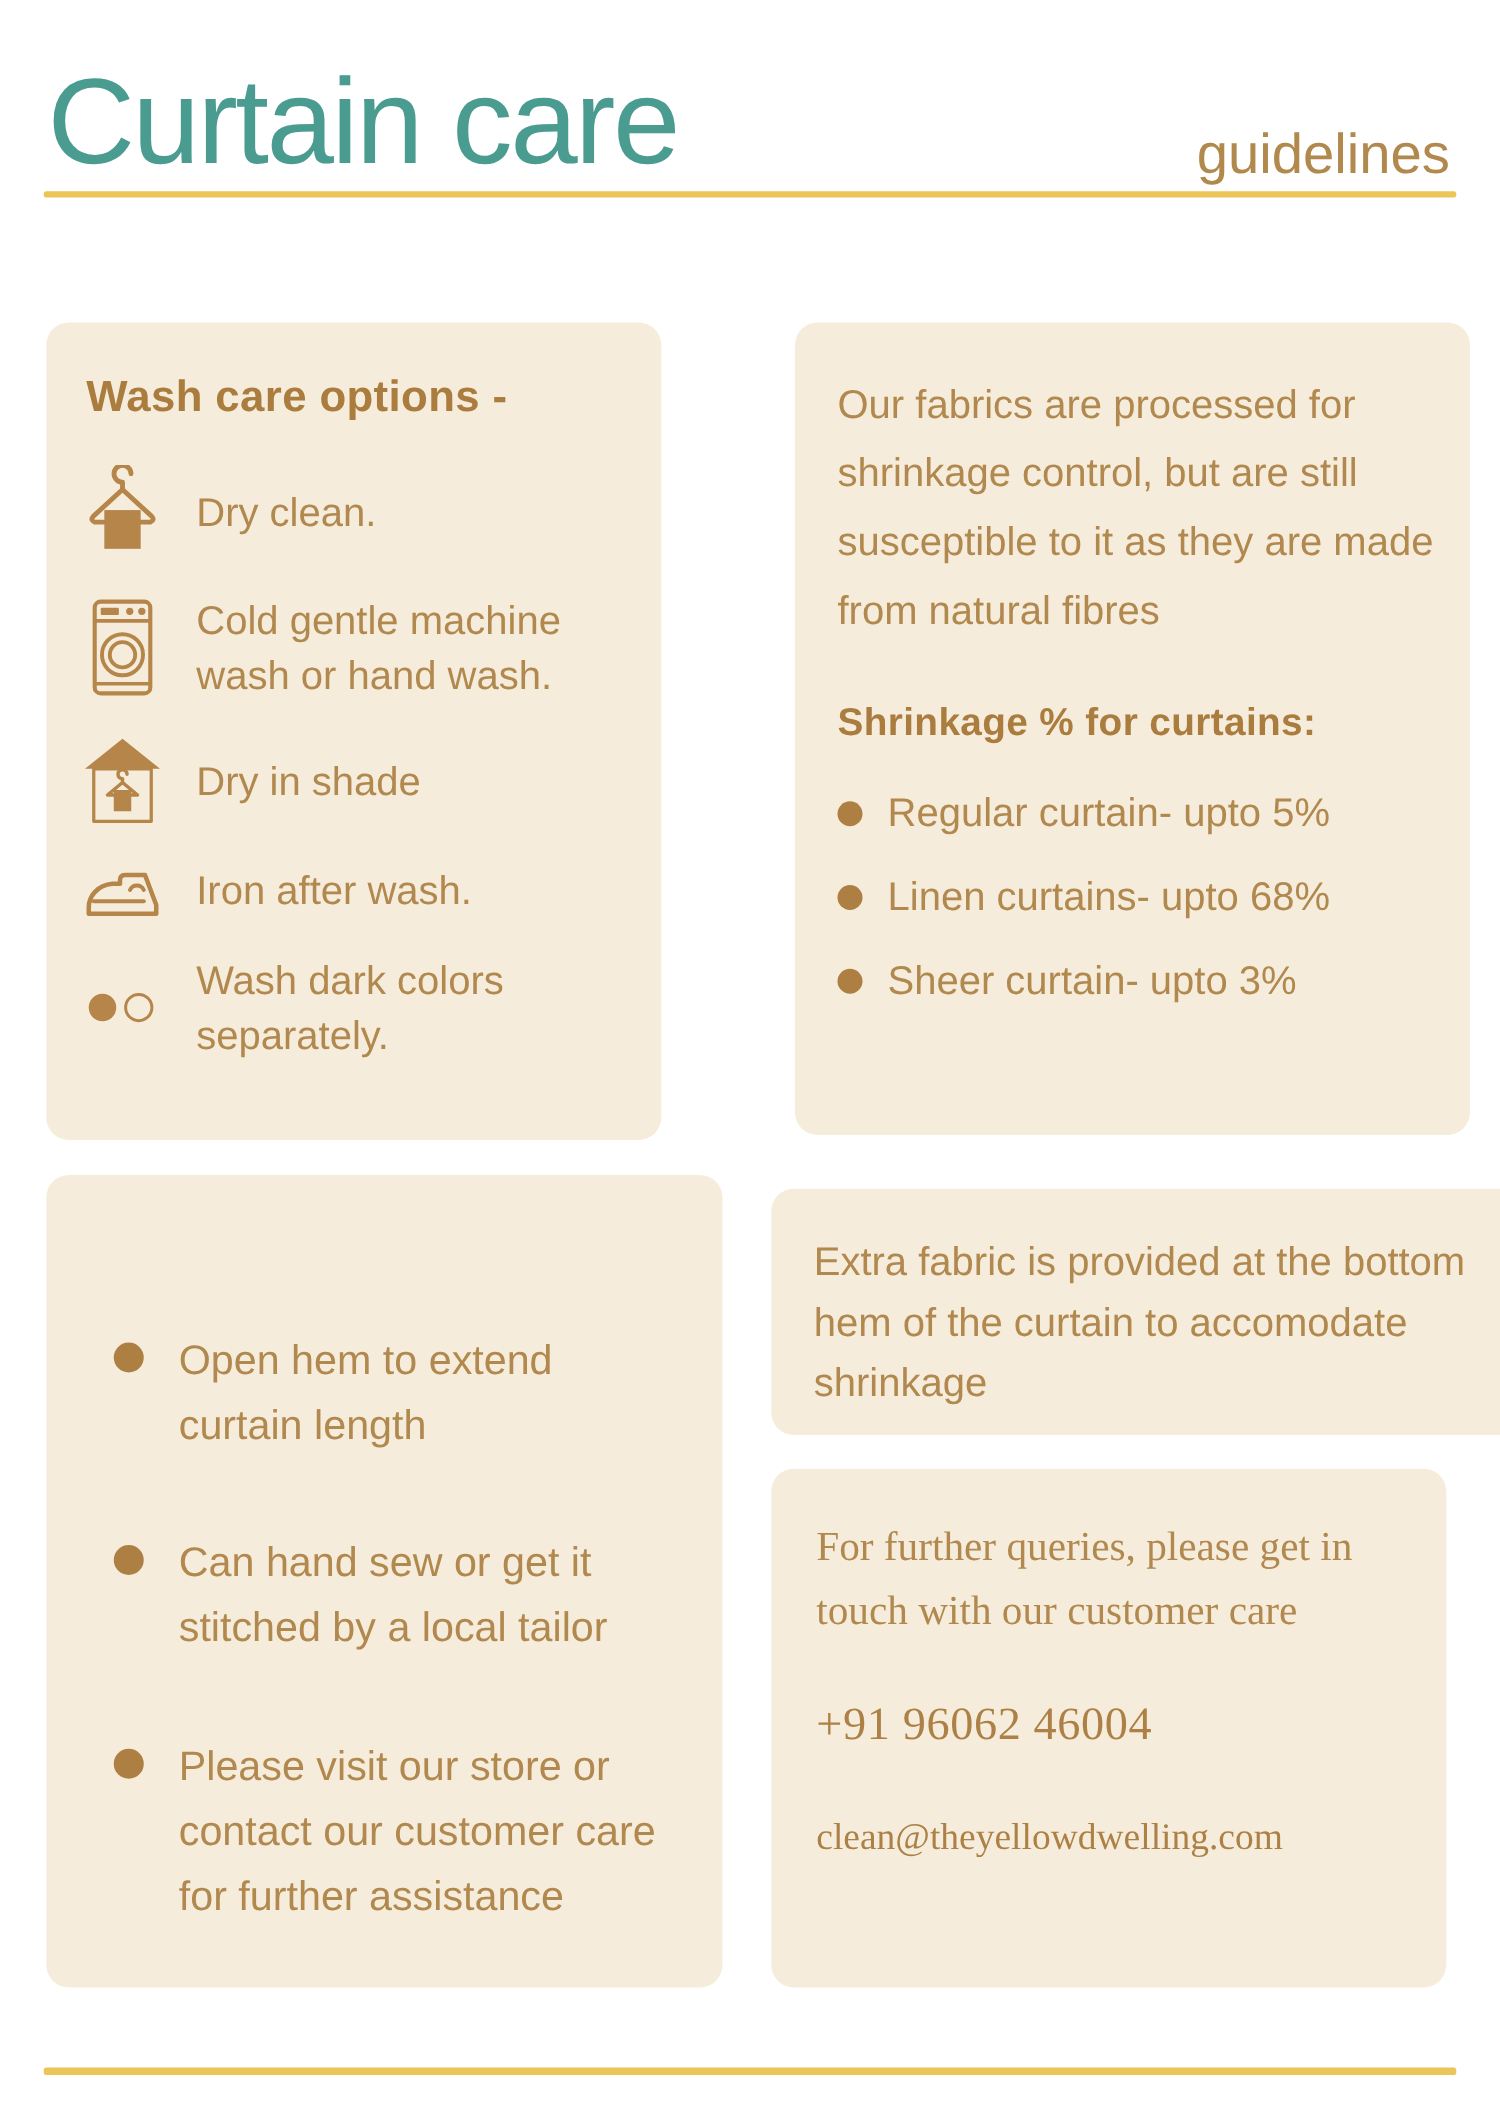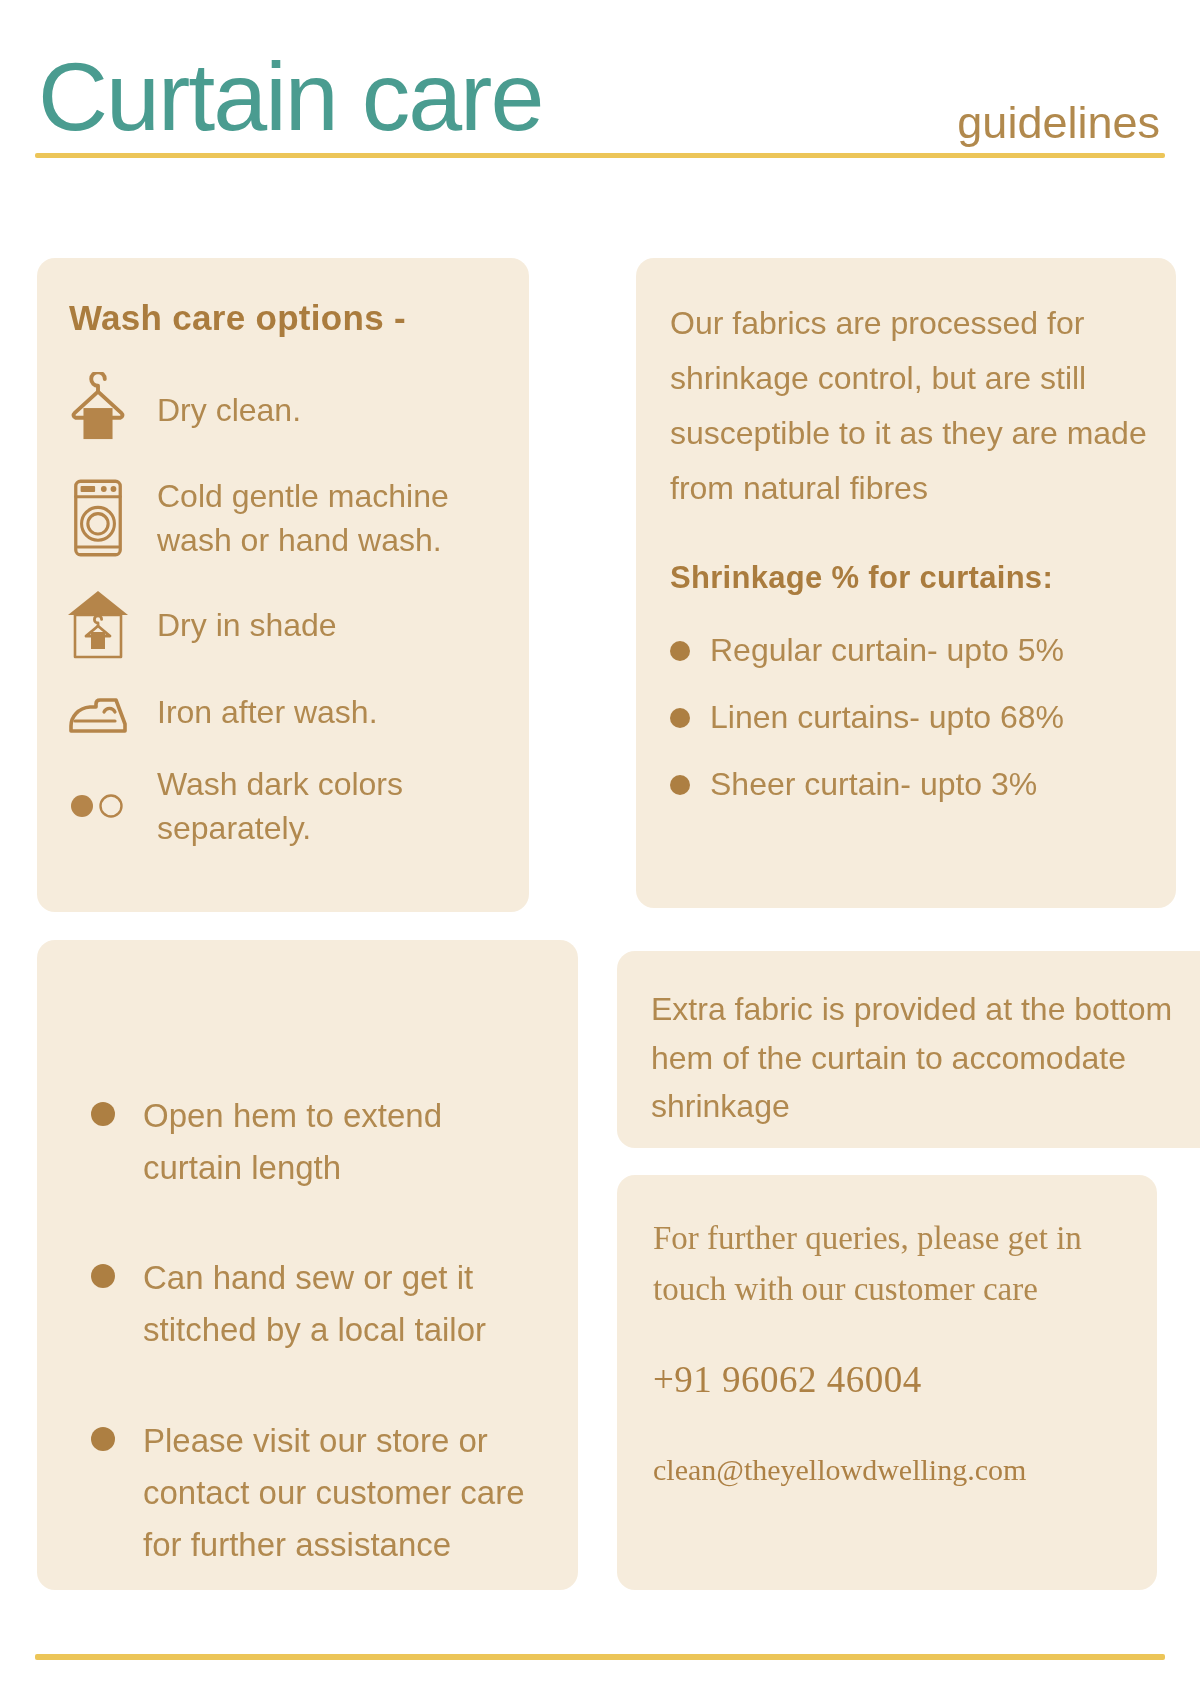--- a/index.html
+++ b/index.html
@@ -39,21 +39,21 @@
   .w280{max-width:280px;}
 
   .para{margin:0;font-size:32px;line-height:1.72;color:#b1894f;}
   .shrink-head{margin:44px 0 0 0;font-size:31px;font-weight:bold;color:#aa7c3e;letter-spacing:0.3px;}
   ul{list-style:none;margin:0;padding:0;}
   .blist{margin-top:36px;}
   .blist li{display:flex;align-items:center;margin-bottom:30px;font-size:32px;}
   .dot{width:20px;height:20px;border-radius:50%;background:#ad7f42;flex-shrink:0;margin-right:20px;}
 
   .incase-title{margin:0;text-align:center;font-size:37px;font-weight:bold;color:#aa7c3e;letter-spacing:0.3px;}
-  .ilist{margin-top:104px;padding-left:26px;}
+  .ilist{margin-top:76px;padding-left:26px;}
   .ilist li{display:flex;align-items:flex-start;margin-bottom:58px;font-size:33px;line-height:1.58;}
   .ilist .dot{width:24px;height:24px;margin-top:12px;margin-right:28px;}
   .w340{max-width:340px;}
   .w370{max-width:370px;}
   .w405{max-width:405px;}
 
   .extra-text{margin:0;font-size:32px;line-height:1.52;}
 
   .contact-intro{margin:0;font-size:33px;line-height:1.56;max-width:430px;}
   .contact-phone{margin-top:42px;font-size:37px;letter-spacing:0.5px;color:#ad8145;}

